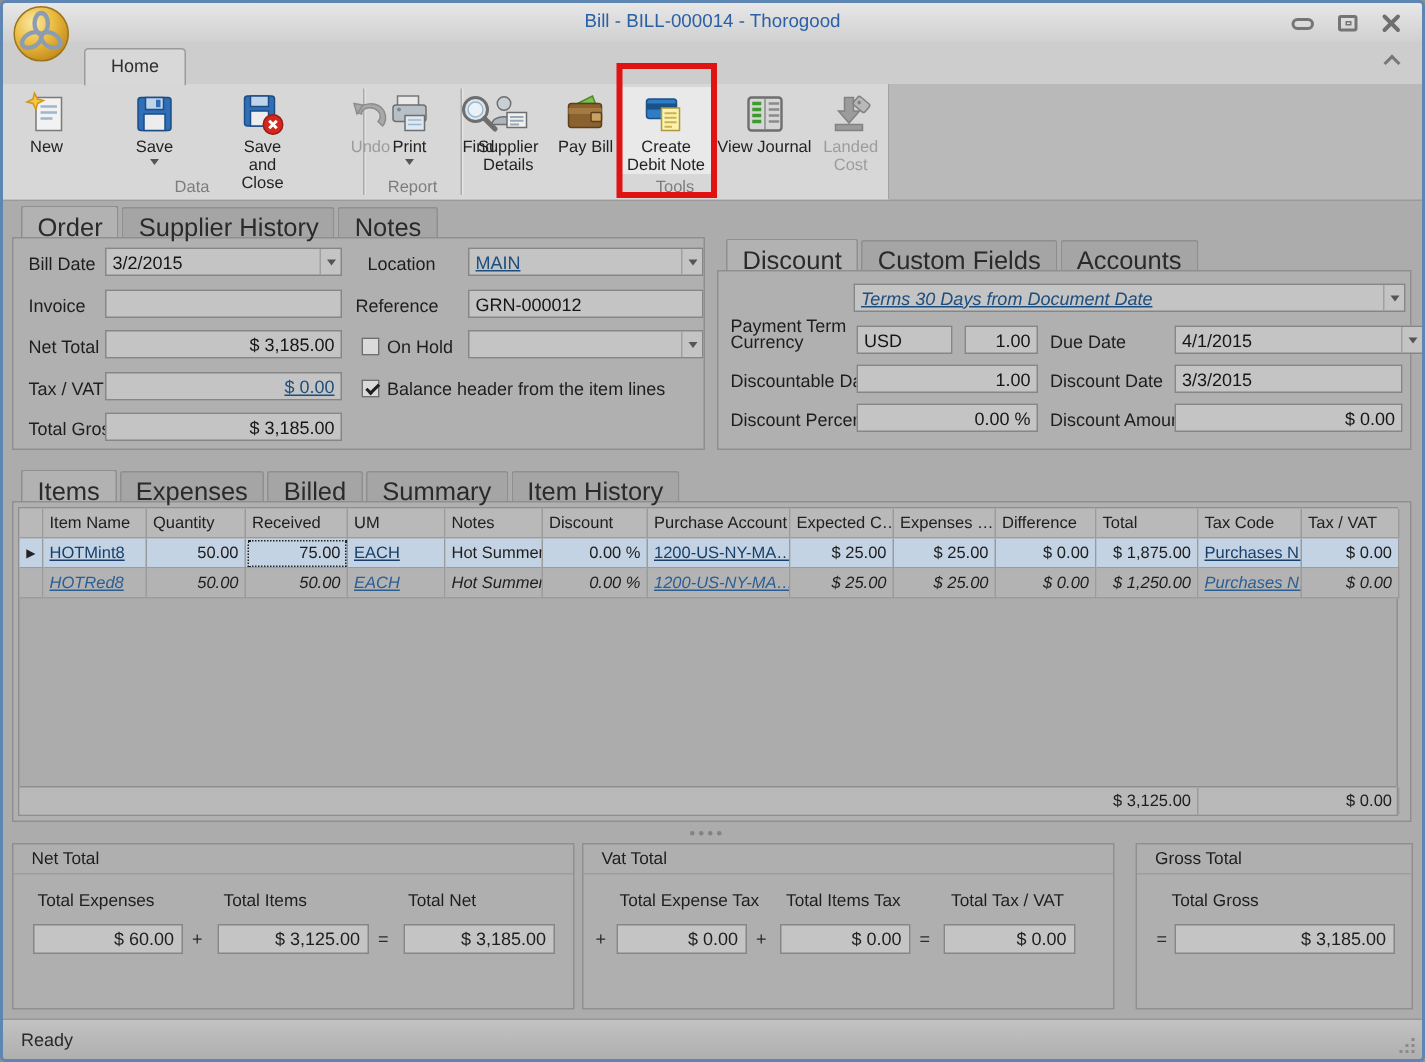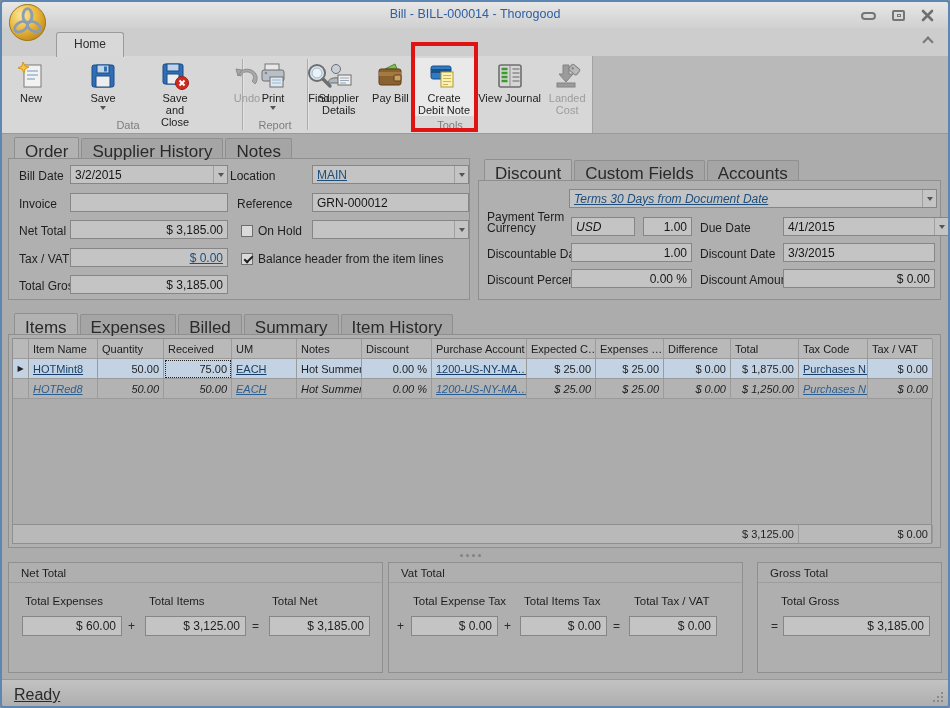--- a/index.html
+++ b/index.html
@@ -101,21 +101,21 @@
   .gbox .gtitle{height:20px;line-height:20px;padding-left:12px;border-bottom:1px solid #9D9D9D;
     font-size:11.5px;color:#1E1E1E;}
   .slabel{position:absolute;top:32px;font-size:11.5px;color:#1E1E1E;white-space:nowrap;}
   .sfld{position:absolute;top:53px;height:20px;background:#C4C4C4;border:1px solid #868686;
     display:flex;align-items:center;justify-content:flex-end;padding:0 5px;font-size:12px;}
   .op{position:absolute;top:56px;font-size:12px;color:#2A2A2A;}
 
   
   .statusbar{position:absolute;left:0;top:677px;width:946px;height:27px;
     background:linear-gradient(#C2C2C2,#AFAFAF);border-top:1px solid #989898;}
-  .statusbar .stext{position:absolute;left:12px;top:6px;font-size:16px;color:#2A2A2A;text-decoration:underline;}
+  .statusbar .stext{position:absolute;left:12px;top:6px;font-size:12px;color:#2A2A2A;}
   .resizegrip{position:absolute;right:5px;bottom:4px;width:2px;height:2px;background:#8A8A8A;
     box-shadow:-4px 0 0 #8A8A8A,-8px 0 0 #8A8A8A,0 -4px 0 #8A8A8A,-4px -4px 0 #8A8A8A,0 -8px 0 #8A8A8A;}
 </style>
 </head>
 <body>
 
 <div class="window">
 
   <div class="titlebar">
     <div class="title">Bill - BILL-000014 - Thorogood</div>
@@ -288,21 +288,21 @@
   <div class="pbox" style="left:6px;top:156px;width:462px;height:142px;">
     <div class="frow" style="left:10px;top:7px;justify-content:center;">
         <span class="flabel">Bill Date</span>
       </div>
     <div class="fld" style="left:61px;top:6px;width:158px;">
       <span class="val">3/2/2015</span>
       <span class="arrowbox">
           <span class="dd" style="margin-top:0"></span>
         </span>
     </div>
-    <div class="frow" style="left:221px;top:7px;text-align:center;">
+    <div class="frow" style="left:236px;top:7px;text-align:center;">
         <span class="flabel">Location</span>
       </div>
     <div class="fld" style="left:303px;top:6px;width:157px;">
       <span class="val link">MAIN</span>
       <span class="arrowbox">
           <span class="dd" style="margin-top:0"></span>
         </span>
     </div>
 
     <div class="frow" style="left:10px;top:35px;">
@@ -366,21 +366,21 @@
     <div class="fld" style="left:90px;top:8px;width:368px;">
       <span class="val link ital">Terms 30 Days from Document Date</span>
       <span class="arrowbox">
           <span class="dd" style="margin-top:0"></span>
         </span>
     </div>
 
     <div class="frow" style="left:8px;top:37px;">
         <span class="flabel">Currency</span>
       </div>
-    <div class="fld" style="left:92px;top:36px;width:64px;font-style:italic;">
+    <div class="fld" style="left:92px;top:36px;width:64px;">
       <span class="val">USD</span>
     </div>
     <div class="fld right" style="left:164px;top:36px;width:49px;">
       <span class="val">1.00</span>
     </div>
     <div class="frow" style="left:221px;top:37px;">
         <span class="flabel">Due Date</span>
       </div>
     <div class="fld" style="left:304px;top:36px;width:166px;">
       <span class="val">4/1/2015</span>

